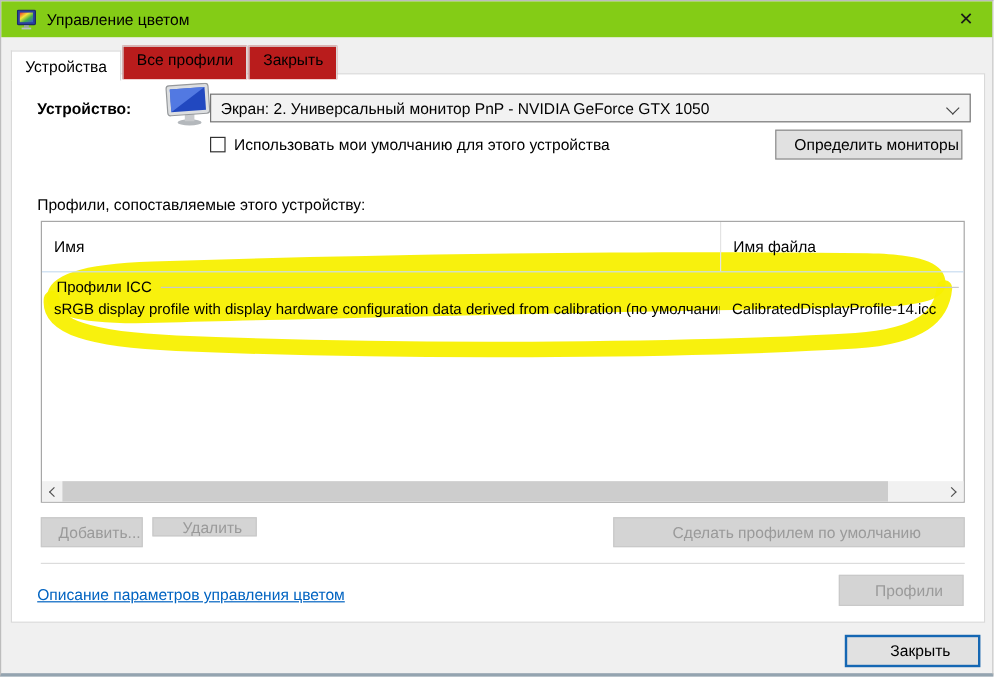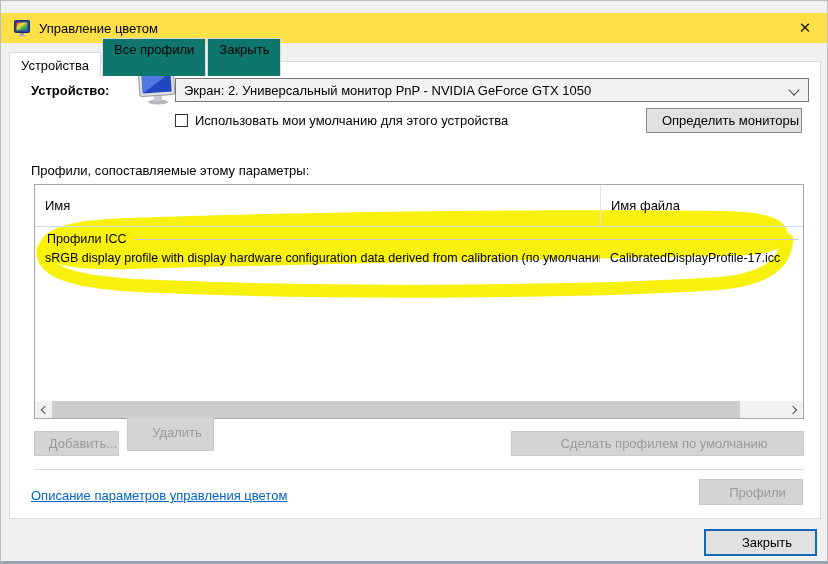--- a/index.html
+++ b/index.html
@@ -3,32 +3,32 @@
 <meta charset="utf-8">
 <style>
   * { margin:0; padding:0; box-sizing:border-box; }
   body { font-family:"Liberation Sans","DejaVu Sans",sans-serif; background:#fff; }
   .window {
     position:relative; width:828px; height:564px; background:#f0f0f0;
     border:1px solid #bdbdbd; border-bottom:3px solid #94a4b0; overflow:hidden;
     font-size:13px; color:#000;
   }
   
-  .titlebar { position:absolute; left:0; top:12px; width:100%; height:30px; background:#fde047;text-decoration:underline; }
+  .titlebar { position:absolute; left:0; top:0; width:100%; height:30px; background:#84cc16;text-decoration:underline; }
   .title-icon { position:absolute; left:13px; top:7px; }
   .title-text { position:absolute; left:38px; top:8px; font-size:13px; }
   .close-btn {
     position:absolute; right:4px; top:0; width:36px; height:30px;
     display:flex; align-items:center; justify-content:center;
     font-size:15px; color:#1a1a1a; cursor:pointer; background:transparent; border:none;
   }
   
   .tabstrip { position:absolute; left:8px; top:37px; display:flex; align-items:flex-end; z-index:3; }
   .tab {
-    height:38px; padding:3px 11px 0 11px; background:#0f766e;
+    height:28px; padding:3px 11px 0 11px; background:#b91c1c;
     border:1px solid #d9d9d9; border-bottom:none; margin-right:1px; font-size:13px;
   }
   .tab.active {
     height:25px; padding-top:5px; background:#fff; position:relative; top:1px; z-index:4;
   }
   
   .page {
     position:absolute; left:8px; top:60px; width:812px; height:458px;
     background:#fff; border:1px solid #d9d9d9; z-index:2;
   }
@@ -83,21 +83,21 @@
   .hscroll-arrow {
     width:17px; height:17px; display:flex; align-items:center; justify-content:center; cursor:pointer;
   }
   .chev { width:6px; height:6px; border-left:1px solid #505050; border-bottom:1px solid #505050; }
   .chev-left  { transform:rotate(45deg); margin-left:3px; }
   .chev-right { transform:rotate(-135deg); margin-right:3px; }
   .hscroll-thumb { width:688px; height:17px; background:#cdcdcd; cursor:pointer; }
   .hscroll-track-rest { flex:1; }
   
   .add-btn { position:absolute; left:24px; top:369px; width:85px; height:25px; }
-  .remove-btn { position:absolute; left:117px; top:351px; width:87px; height:38px; }
+  .remove-btn { position:absolute; left:117px; top:369px; width:87px; height:16px; }
   .default-btn { position:absolute; left:501px; top:369px; width:293px; height:25px; }
   .separator { position:absolute; left:24px; top:407px; width:770px; height:1px; background:#dcdcdc; }
   .link { position:absolute; left:21px; top:426px; color:#0063c1; text-decoration:underline; cursor:pointer; }
   .profiles-btn { position:absolute; left:689px; top:417px; width:104px; height:26px; }
   .close-dialog-btn {
     position:absolute; left:703px; top:528px; width:113px; height:27px;
     border:2px solid #1567b3;
   }
 </style>
 </head>
@@ -151,21 +151,21 @@
     <div class="combo">
       <span class="combo-text">Экран: 2. Универсальный монитор PnP - NVIDIA GeForce GTX 1050</span>
       <span class="combo-chevron"></span>
     </div>
 
     <span class="checkbox"></span>
     <span class="checkbox-label">Использовать мои умолчанию для этого устройства</span>
 
     <button class="btn identify-btn">Определить мониторы</button>
 
-    <span class="section-label">Профили, сопоставляемые этому параметры:</span>
+    <span class="section-label">Профили, сопоставляемые этого устройству:</span>
 
     <div class="list">
 
       <svg class="marker-svg" width="768" height="216" viewBox="0 0 768 216">
         <path d="M4,62 C6,44 32,35 92,33 C300,26 520,24 688,26 C738,27 752,36 753,50
                  C754,64 736,70 690,71 C480,75 240,80 97,84 C32,86 2,78 4,62 Z" fill="#f8f000" opacity="0.95"></path>
         <path d="M8,64 C5,88 42,98 112,101 C320,110 560,106 678,99 C733,95 750,78 752,55" fill="none" stroke="#f8f000" stroke-width="13" stroke-linecap="round" opacity="0.95"></path>
       </svg>
 
       <div class="list-header">
@@ -173,21 +173,21 @@
         <span class="col-file">Имя файла</span>
       </div>
 
       <div class="list-body">
         <div class="group-row">
           <span>Профили ICC</span>
           <span class="group-line"></span>
         </div>
         <div class="data-row">
           <span class="cell-name">sRGB display profile with display hardware configuration data derived from calibration (по умолчанию)</span>
-          <span class="cell-file">CalibratedDisplayProfile-17.icc</span>
+          <span class="cell-file">CalibratedDisplayProfile-14.icc</span>
         </div>
       </div>
 
       <div class="hscroll">
         <span class="hscroll-arrow">
             <span class="chev chev-left"></span>
           </span>
         <span class="hscroll-thumb"></span>
         <span class="hscroll-track-rest"></span>
         <span class="hscroll-arrow">

